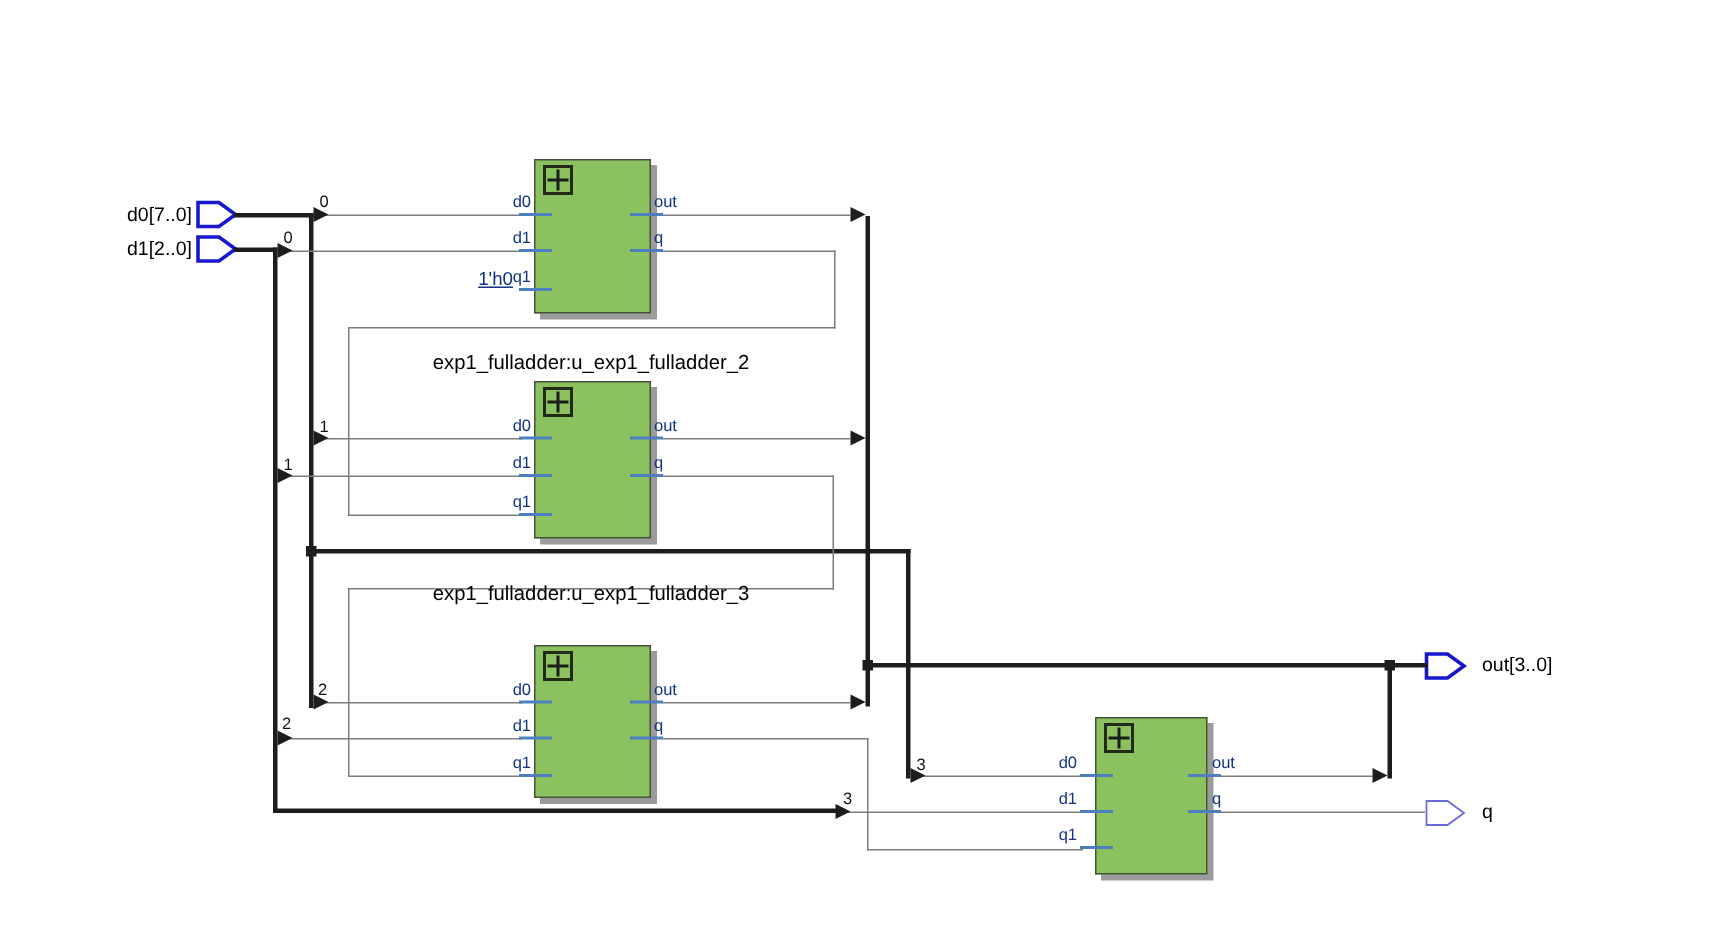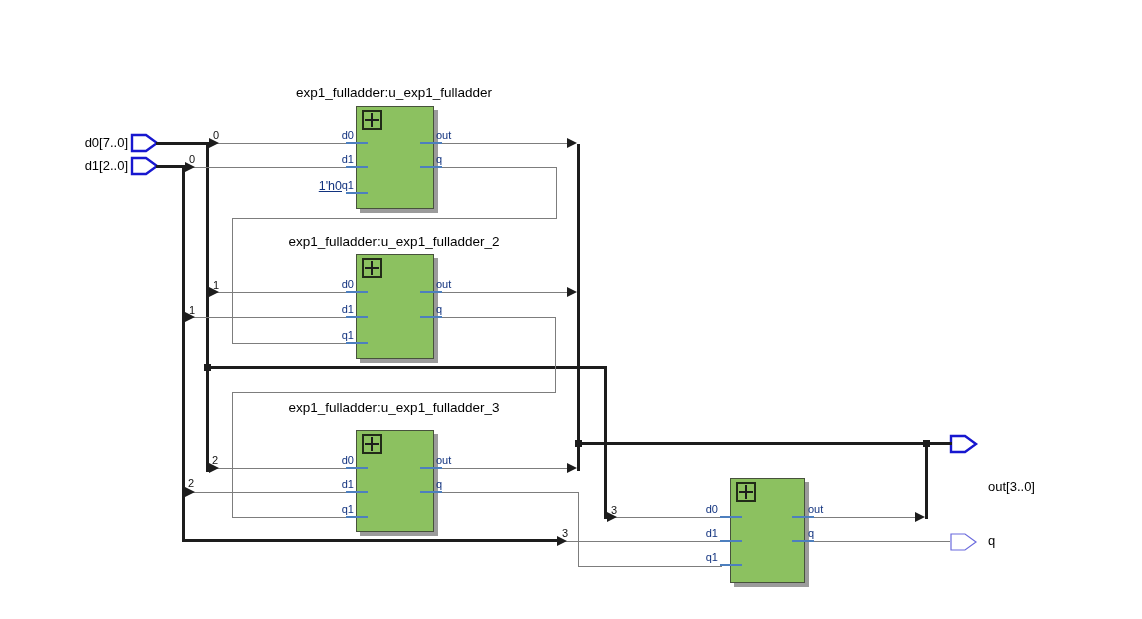--- a/index.html
+++ b/index.html
@@ -42,21 +42,21 @@
     <polygon points="2,2 16,2 27,10 16,18 2,18" fill="#ffffff" stroke="currentColor" stroke-width="2.4"></polygon>
   </svg>
   <span class="lbl" style="left:56px;top:158px;width:72px;text-align:right;">d1[2..0]</span>
   <svg class="pin pin-thick" style="left:130px;top:156px;" width="30" height="20">
     <polygon points="2,2 16,2 27,10 16,18 2,18" fill="#ffffff" stroke="currentColor" stroke-width="2.4"></polygon>
   </svg>
 
   <svg class="pin pin-thick" style="left:949px;top:434px;" width="30" height="20">
     <polygon points="2,2 16,2 27,10 16,18 2,18" fill="#ffffff" stroke="currentColor" stroke-width="2.4"></polygon>
   </svg>
-  <span class="lbl" style="left:988px;top:435px;margin-top:44px;">out[3..0]</span>
+  <span class="lbl" style="left:988px;top:435px;">out[3..0]</span>
   <svg class="pin pin-thin" style="left:949px;top:532px;" width="30" height="20">
     <polygon points="2,2 16,2 27,10 16,18 2,18" fill="#ffffff" stroke="currentColor" stroke-width="1.2"></polygon>
   </svg>
   <span class="lbl" style="left:988px;top:533px;">q</span>
 
   <div class="bus" style="left:156px;top:142px;width:53px;"></div>
   <div class="bus busv" style="left:206px;top:142px;height:330px;"></div>
   <div class="bus" style="left:206px;top:366px;width:401px;"></div>
   <div class="bus busv" style="left:604px;top:366px;height:153px;"></div>
   <div class="bus" style="left:156px;top:165px;width:29px;"></div>
@@ -119,21 +119,20 @@
   <span class="tap" style="left:189px;top:153px;">0</span>
   <span class="tap" style="left:213px;top:279px;">1</span>
   <span class="tap" style="left:189px;top:304px;">1</span>
   <span class="tap" style="left:212px;top:454px;">2</span>
   <span class="tap" style="left:188px;top:477px;">2</span>
   <span class="tap" style="left:611px;top:504px;">3</span>
   <span class="tap" style="left:562px;top:527px;">3</span>
 
   <span class="const" style="left:280px;top:179px;width:62px;">1'h0</span>
 
-  <span class="title" style="left:232px;top:85px;width:324px;">exp1_fulladder:u_exp1_fulladder</span>
   <div class="block" style="left:356px;top:106px;width:76px;height:101px;">
     <div class="plus"></div>
   </div>
   <div class="stub" style="left:346px;top:142px;width:22px;"></div>
   <div class="stub" style="left:346px;top:166px;width:22px;"></div>
   <div class="stub" style="left:346px;top:192px;width:22px;"></div>
   <div class="stub" style="left:420px;top:142px;width:22px;"></div>
   <div class="stub" style="left:420px;top:166px;width:22px;"></div>
   <span class="plabel pl-r" style="left:324px;top:129px;width:30px;">d0</span>
   <span class="plabel pl-r" style="left:324px;top:153px;width:30px;">d1</span>
@@ -149,21 +148,21 @@
   <div class="stub" style="left:346px;top:316px;width:22px;"></div>
   <div class="stub" style="left:346px;top:342px;width:22px;"></div>
   <div class="stub" style="left:420px;top:291px;width:22px;"></div>
   <div class="stub" style="left:420px;top:316px;width:22px;"></div>
   <span class="plabel pl-r" style="left:324px;top:278px;width:30px;">d0</span>
   <span class="plabel pl-r" style="left:324px;top:303px;width:30px;">d1</span>
   <span class="plabel pl-r" style="left:324px;top:329px;width:30px;">q1</span>
   <span class="plabel" style="left:436px;top:278px;">out</span>
   <span class="plabel" style="left:436px;top:303px;">q</span>
 
-  <span class="title" style="left:232px;top:400px;width:324px;">exp1_fulladder:u_exp1_fulladder_3</span>
+  <span class="title" style="left:232px;top:388px;width:324px;">exp1_fulladder:u_exp1_fulladder_3</span>
   <div class="block" style="left:356px;top:430px;width:76px;height:100px;">
     <div class="plus"></div>
   </div>
   <div class="stub" style="left:346px;top:467px;width:22px;"></div>
   <div class="stub" style="left:346px;top:491px;width:22px;"></div>
   <div class="stub" style="left:346px;top:516px;width:22px;"></div>
   <div class="stub" style="left:420px;top:467px;width:22px;"></div>
   <div class="stub" style="left:420px;top:491px;width:22px;"></div>
   <span class="plabel pl-r" style="left:324px;top:454px;width:30px;">d0</span>
   <span class="plabel pl-r" style="left:324px;top:478px;width:30px;">d1</span>

